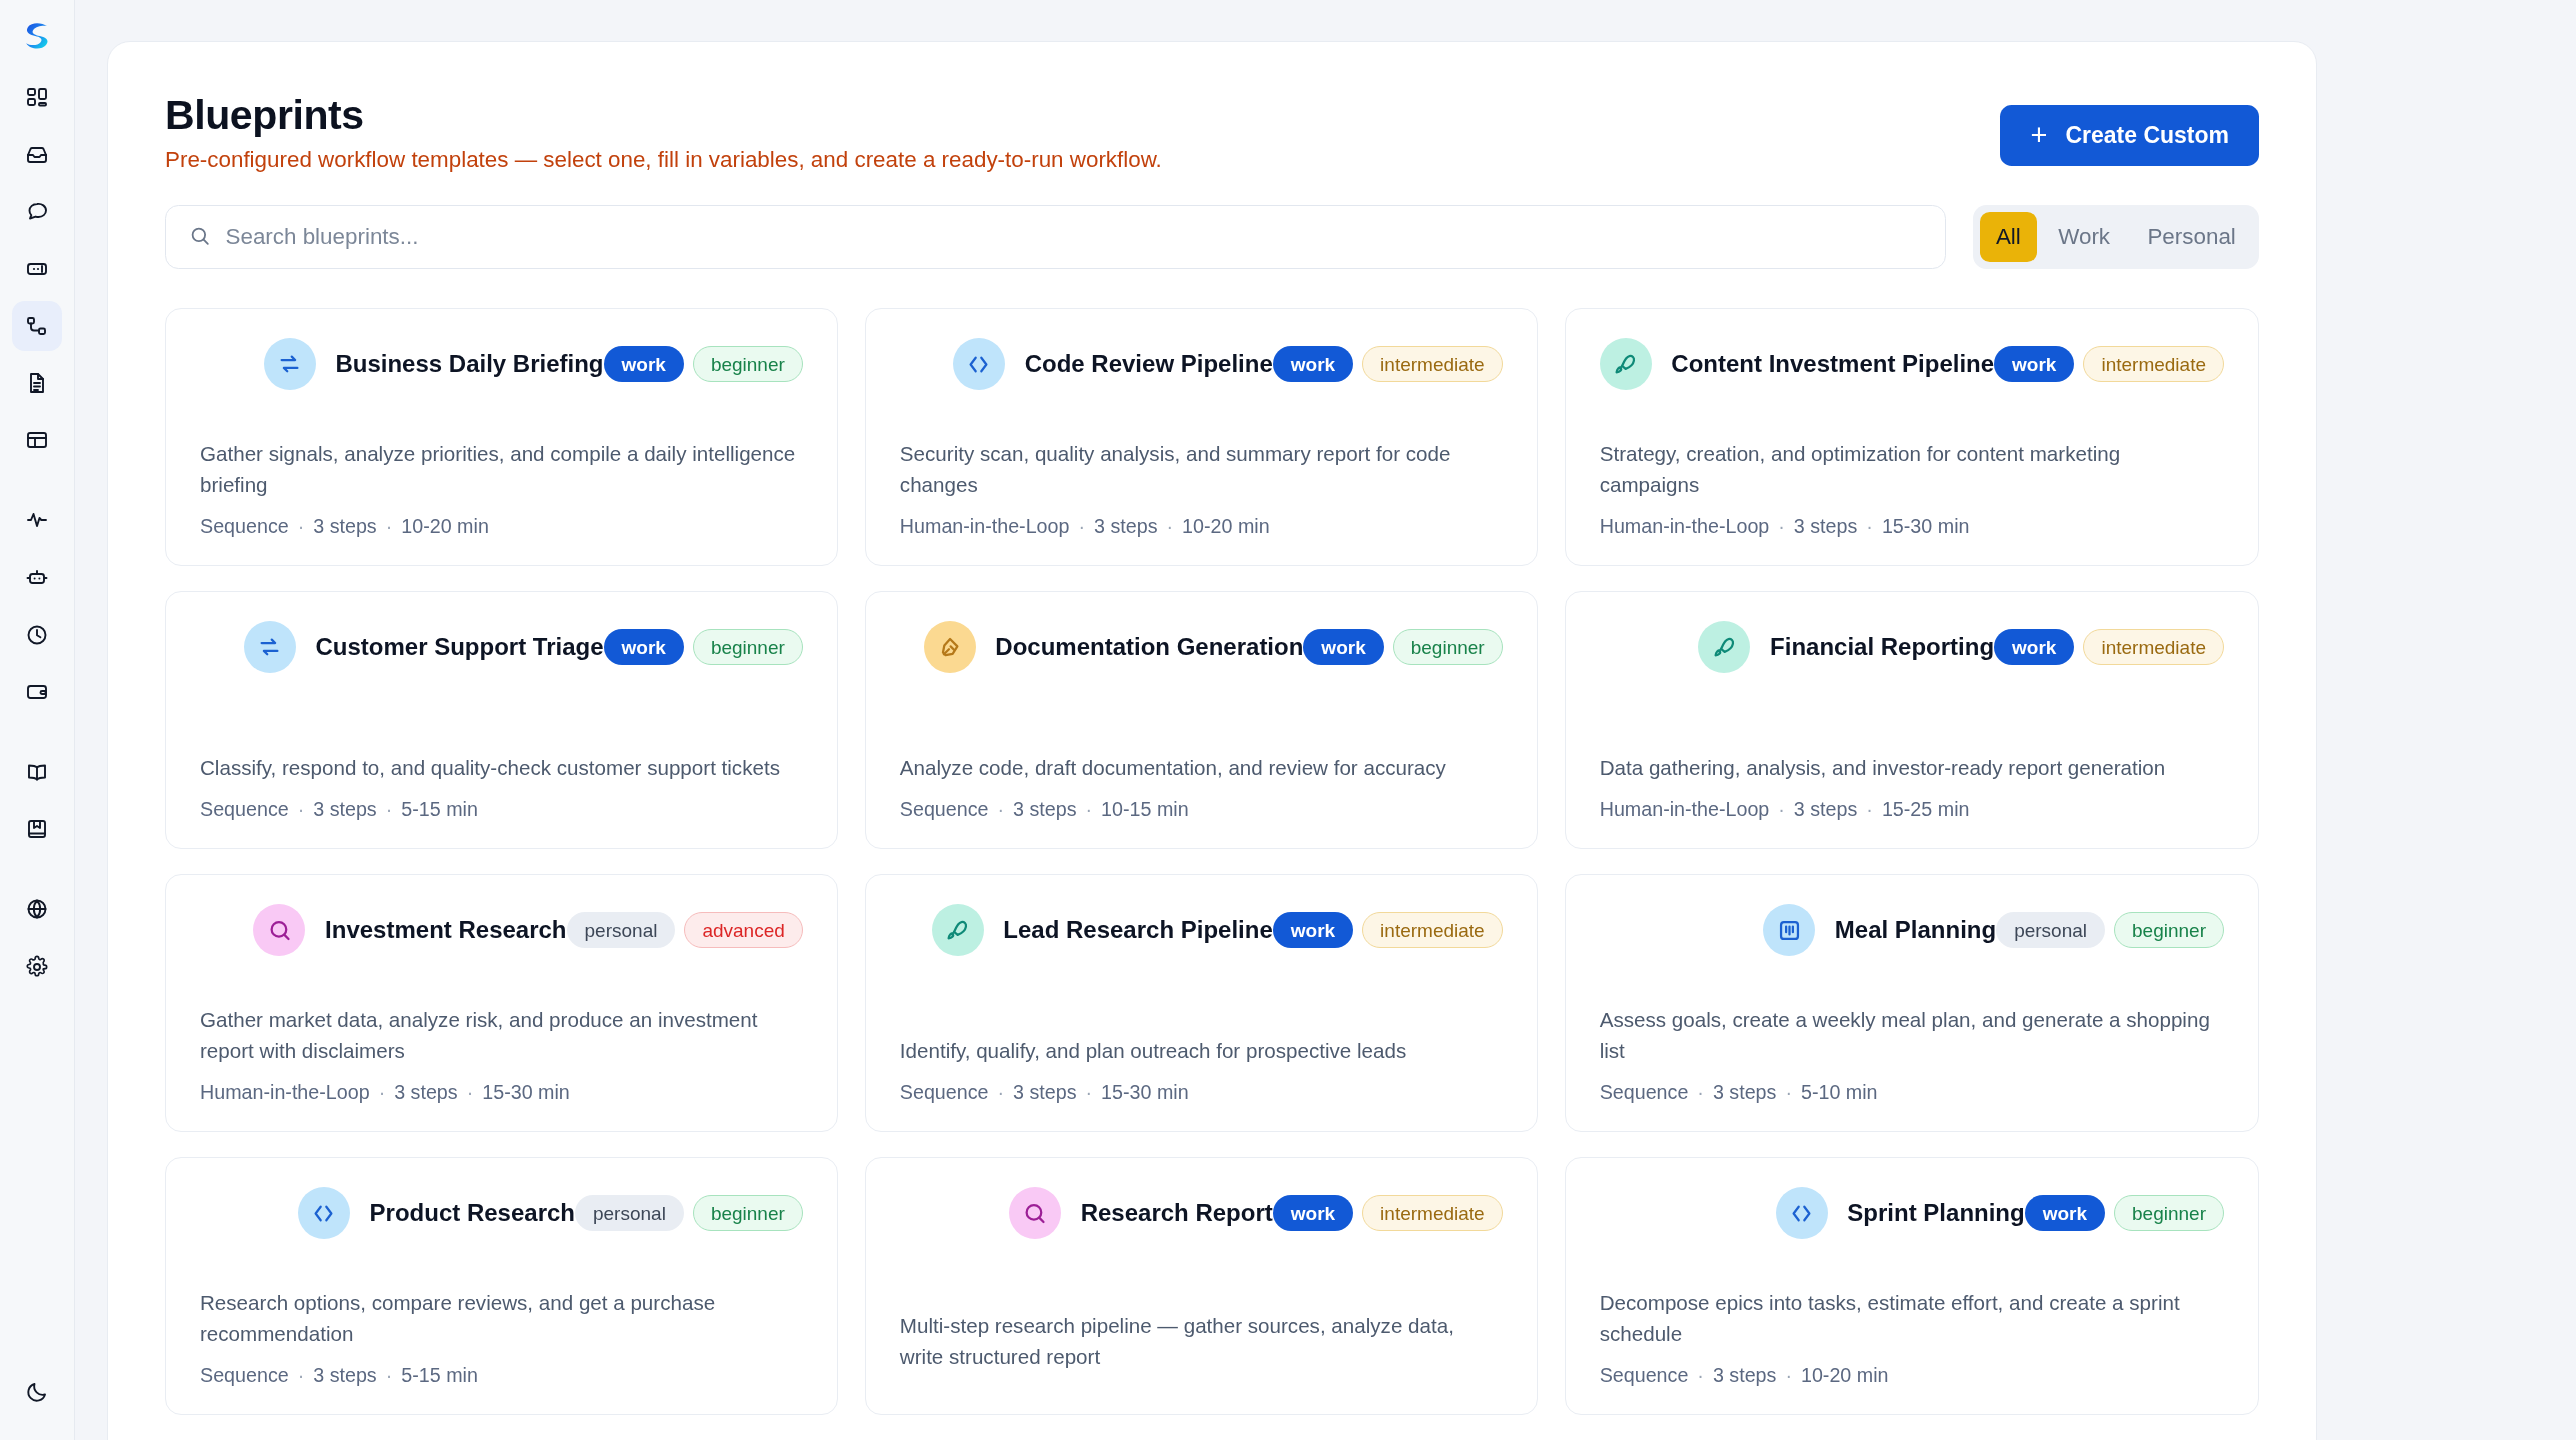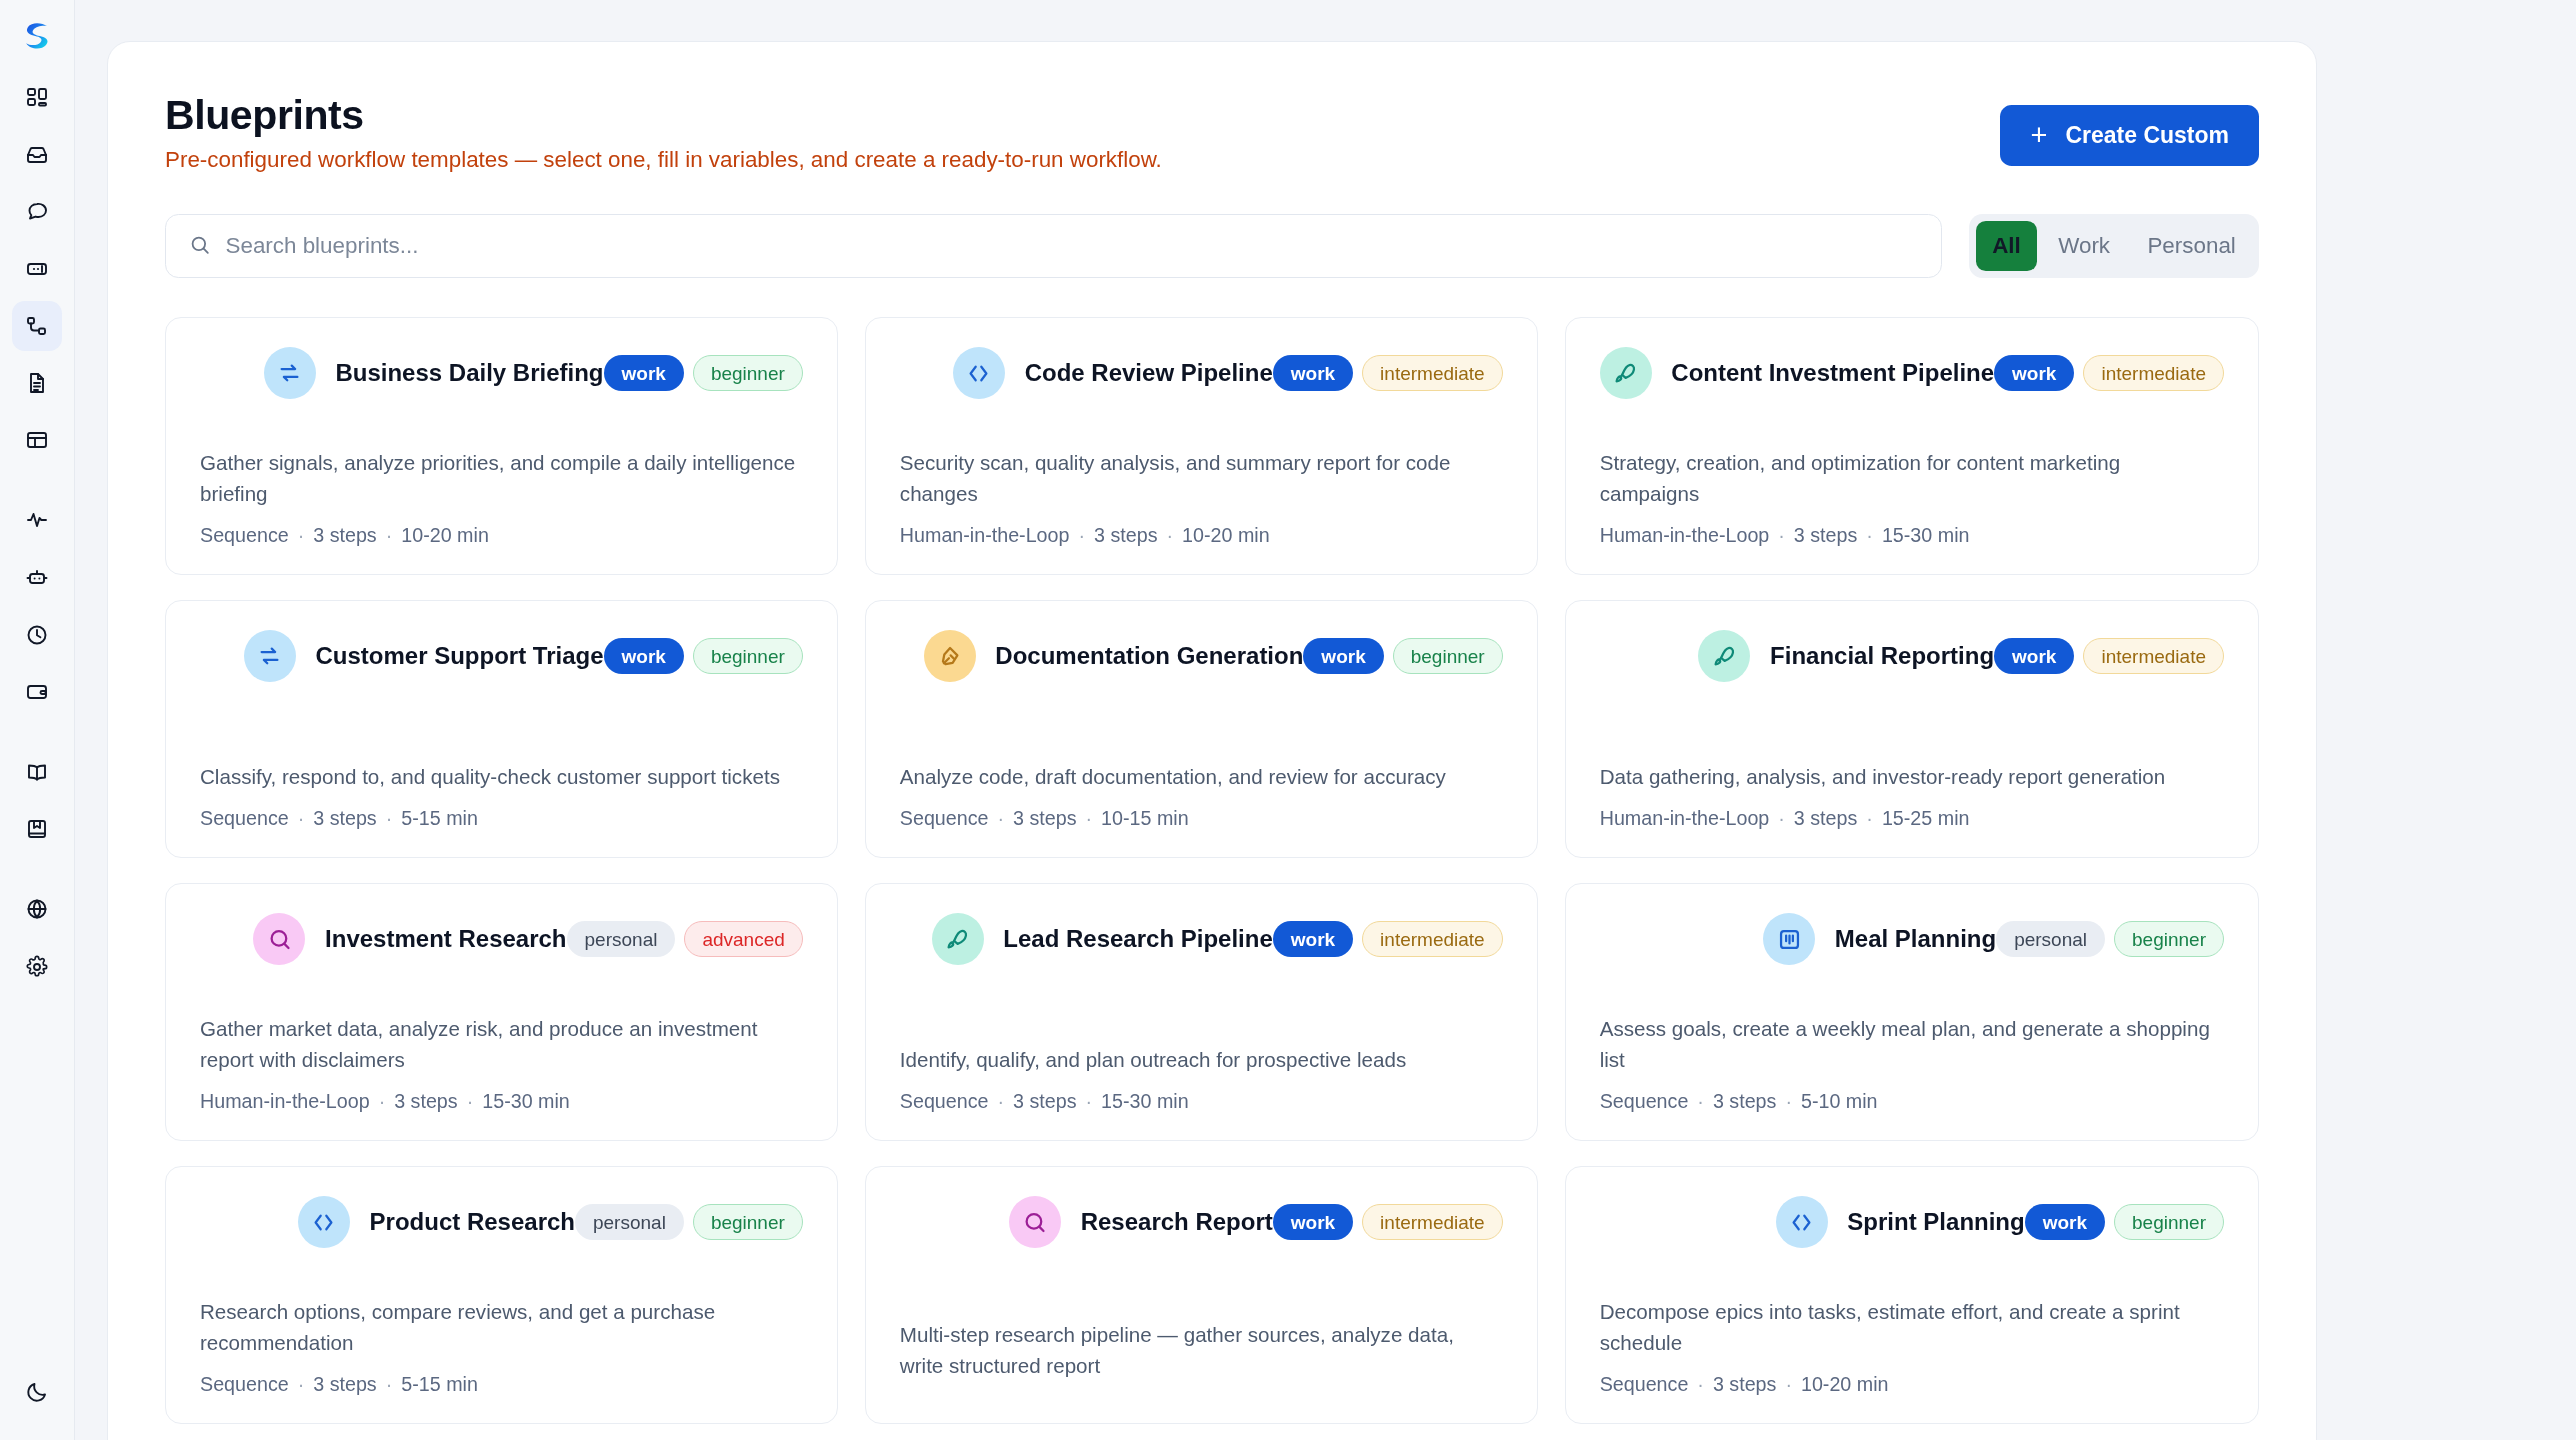--- a/index.html
+++ b/index.html
@@ -53,21 +53,21 @@
     border: none; border-radius: 11.6px;
     height: 61px; padding: 0 30px;
     display: flex; align-items: center; gap: 18px;
     font-size: 23px; font-weight: 600;
     font-family: "Liberation Sans", sans-serif;
     margin-top: 12.5px;
   }
   .plus { font-size: 29px; font-weight: 400; line-height: 1; }
 
   
-  .search-row { display: flex; align-items: flex-end; gap: 27px; margin-top: 41px; }
+  .search-row { display: flex; align-items: flex-end; gap: 27px; margin-top: 32px; }
   .search-box {
     flex: 1 1 auto; height: 64px;
     border: 1.8px solid #e2e7ef; border-radius: 13.4px;
     background: #fff; display: flex; align-items: center;
     padding: 0 23px; gap: 15px;
   }
   .search-box input {
     border: none; outline: none; background: transparent;
     font-size: 22.4px; color: #3c4759; width: 100%;
     font-family: "Liberation Sans", sans-serif;
@@ -78,21 +78,21 @@
     display: flex; align-items: center; gap: 5.4px;
     background: #eef1f6; border-radius: 13.4px; padding: 7.2px;
     height: 64px;
   }
   .seg-btn {
     border: none; background: transparent;
     font-size: 22.4px; color: #6b7688; font-weight: 400;
     padding: 0 16px; height: 50px; border-radius: 9.8px;
     font-family: "Liberation Sans", sans-serif;
   }
-  .seg-btn.active { background: #15803d; color: #111827; font-weight: 700; }
+  .seg-btn.active { background: #eab308; color: #111827; font-weight: 400; }
 
   
   .grid {
     display: grid;
     grid-template-columns: repeat(3, 1fr);
     gap: 25px 27px;
     margin-top: 39px;
   }
   .card {
     background: #fff;

